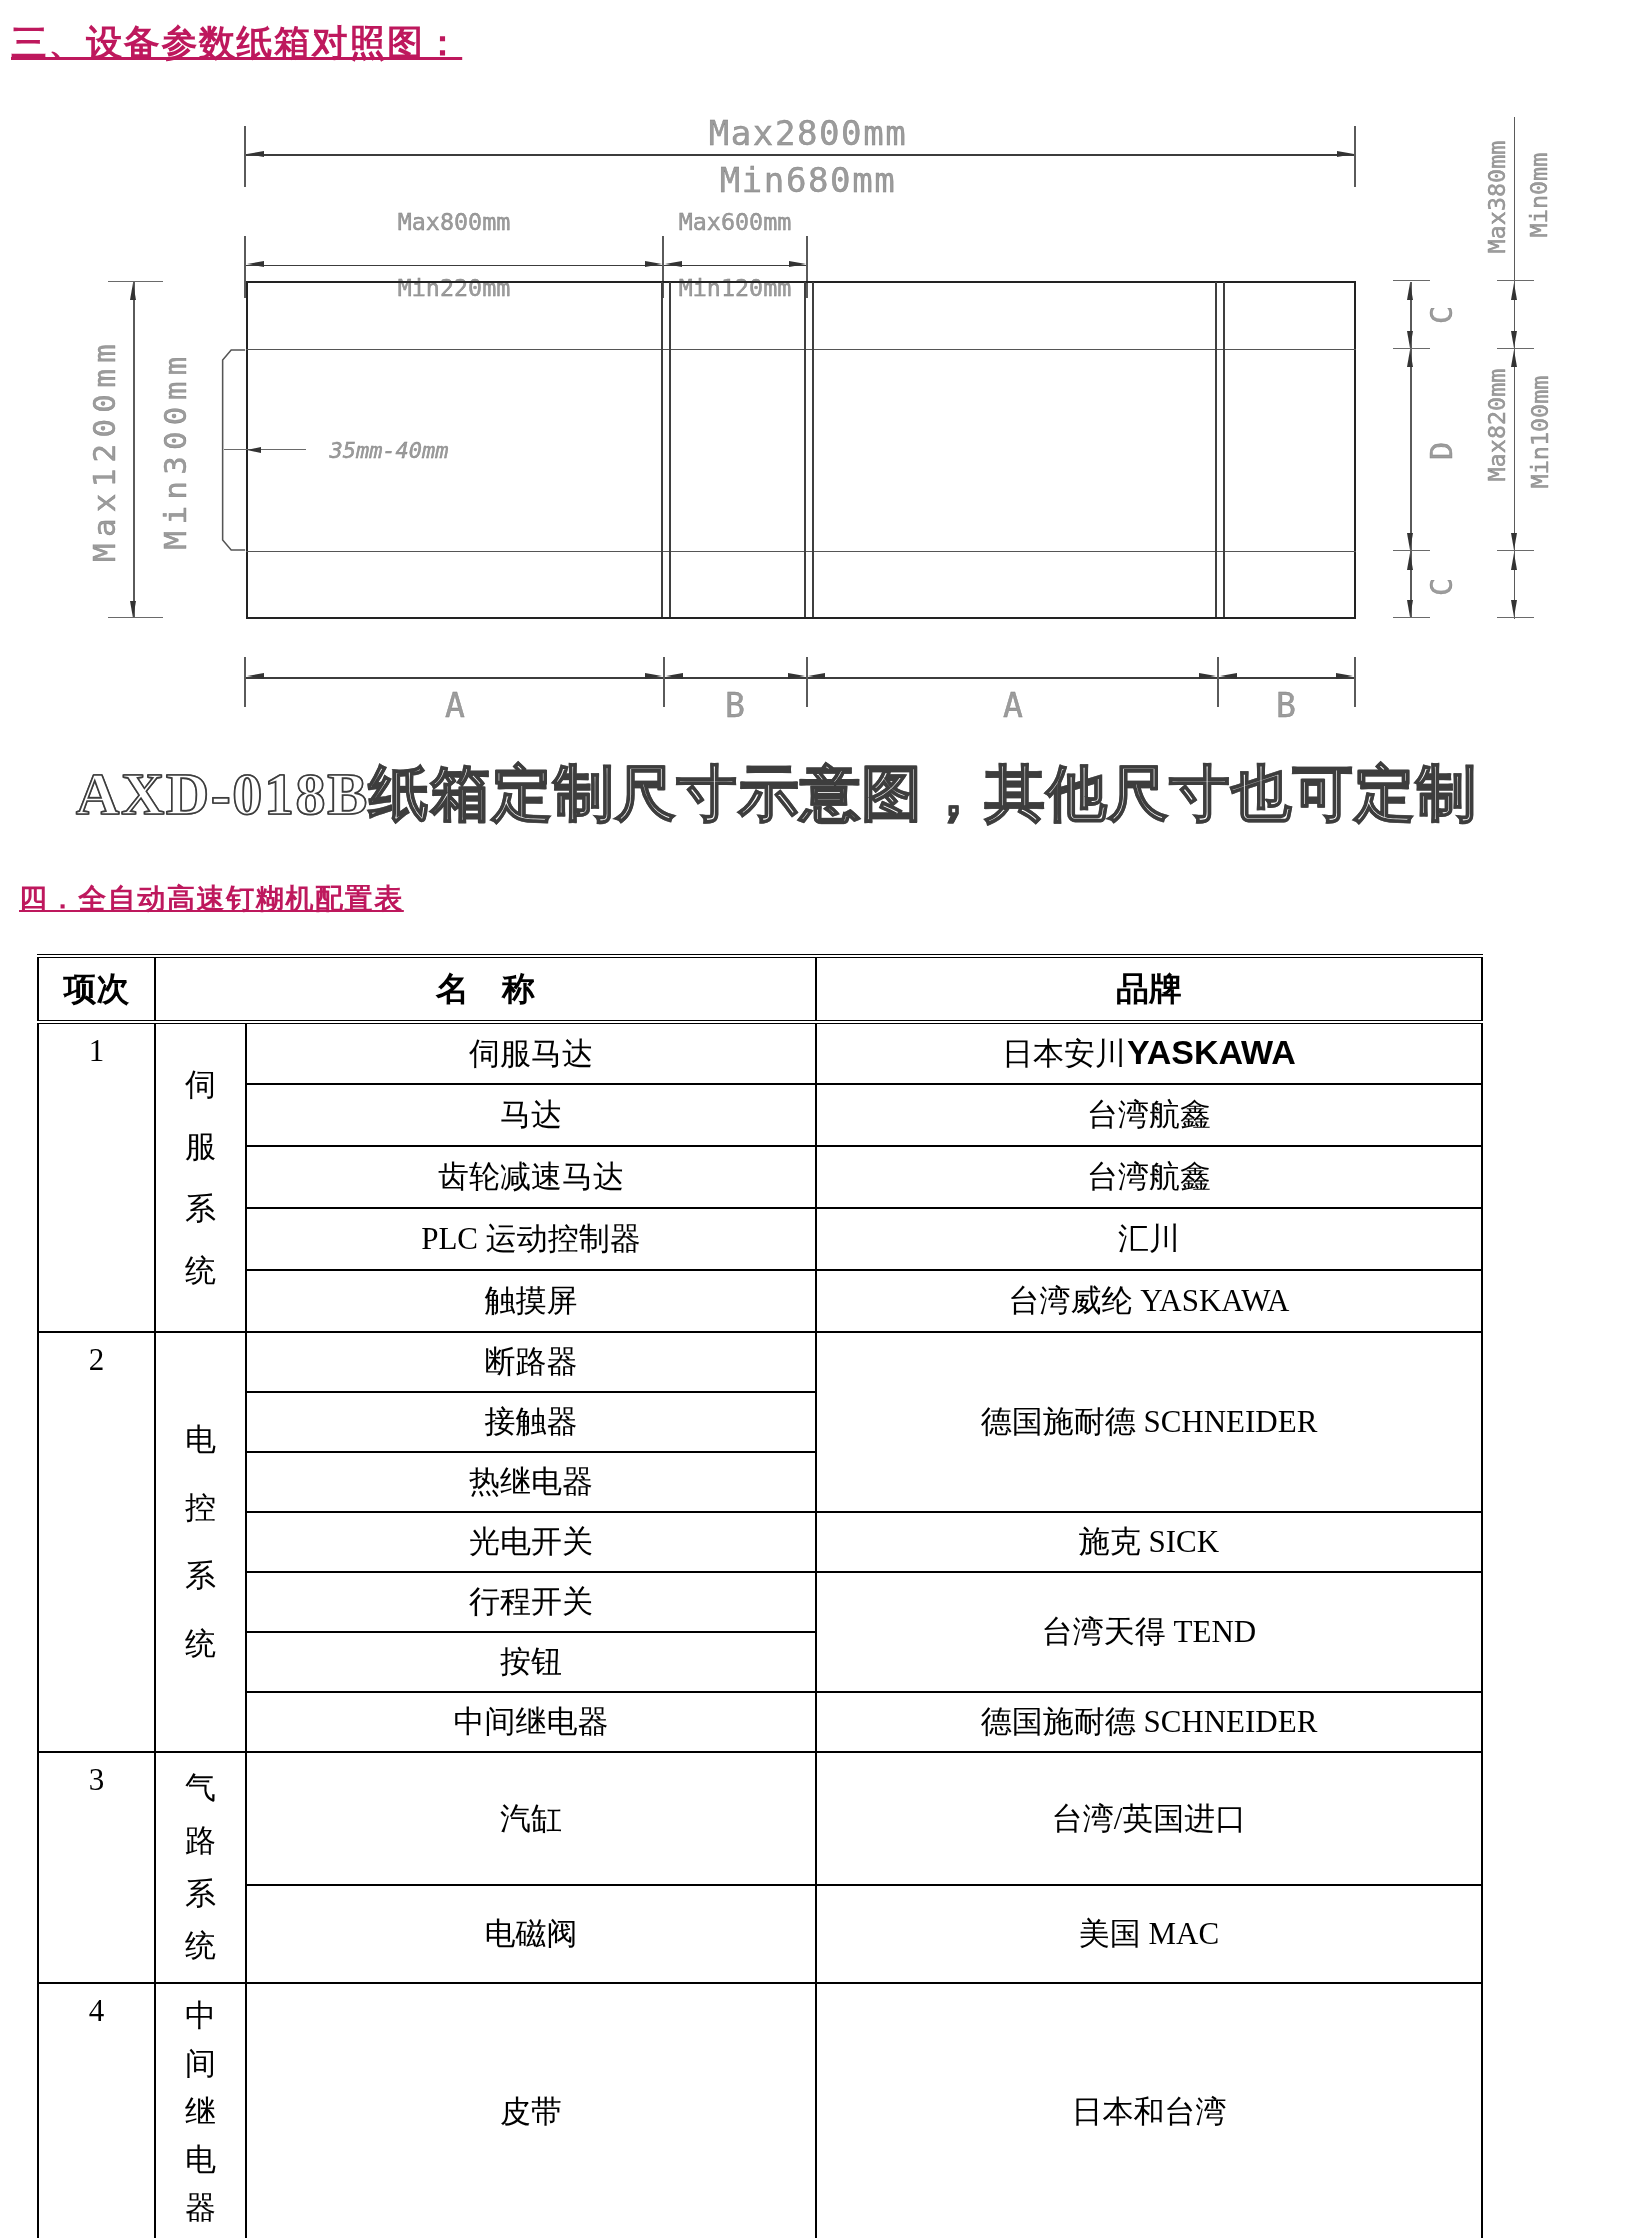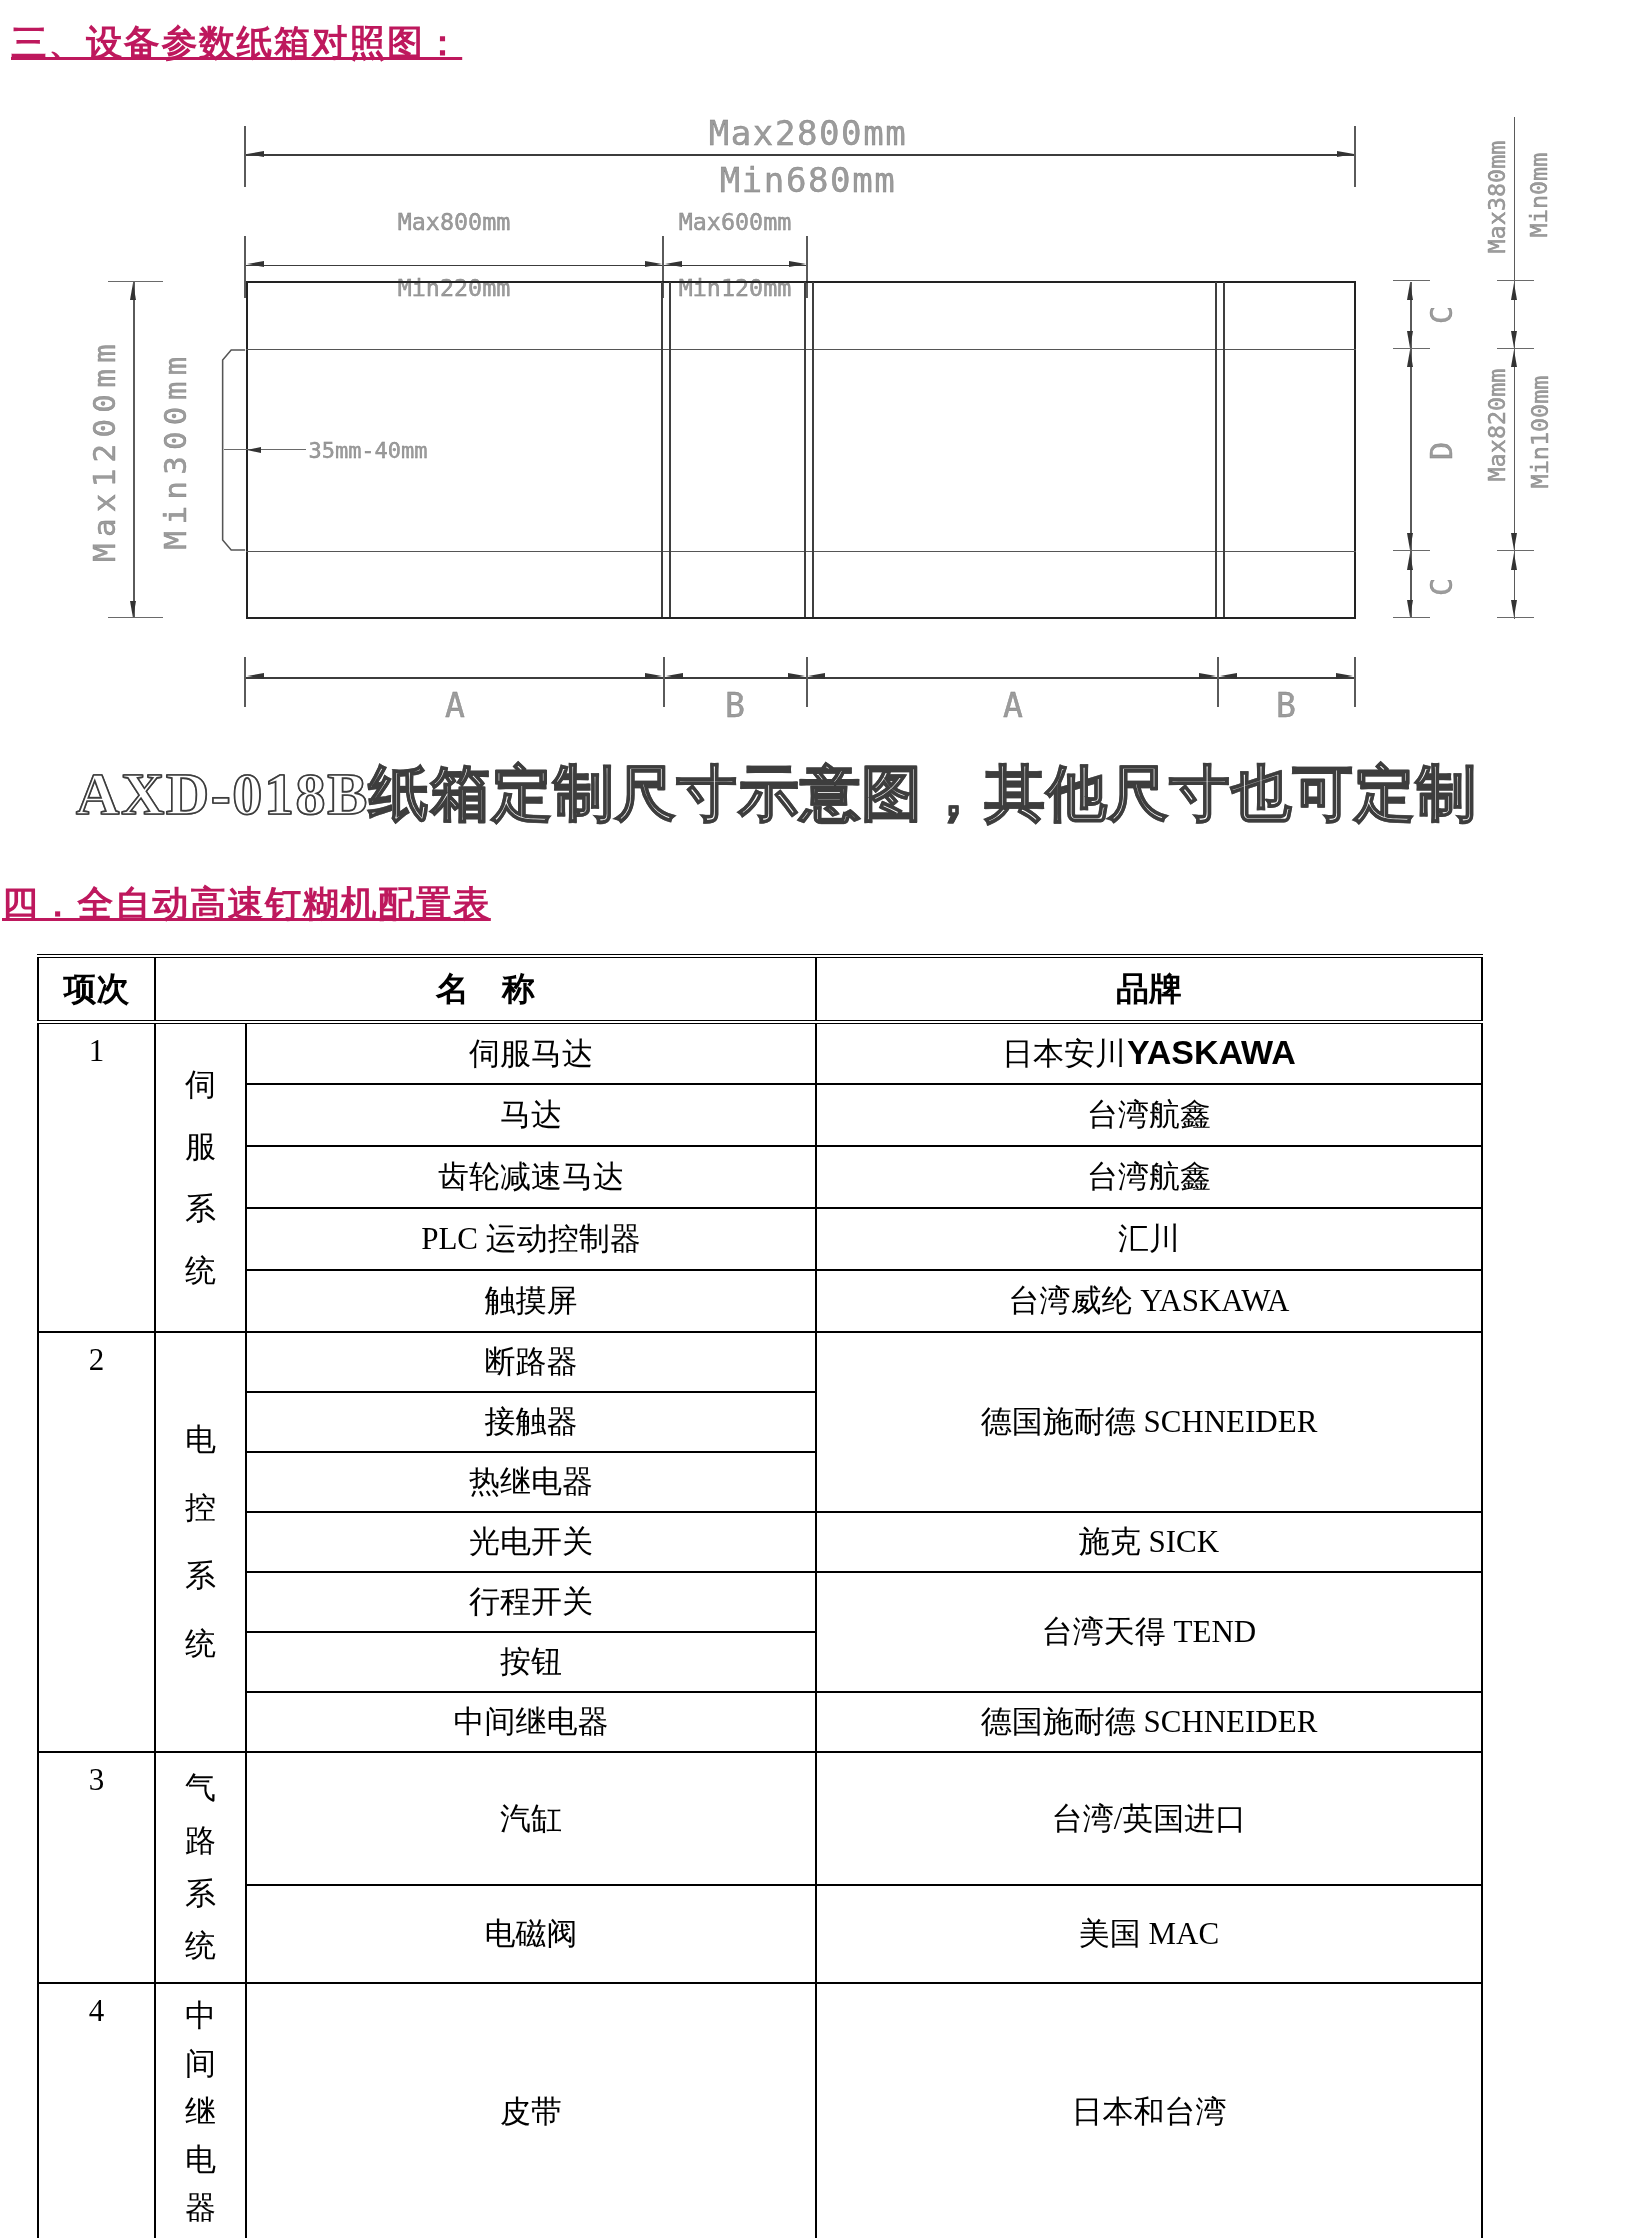--- a/index.html
+++ b/index.html
@@ -86,21 +86,21 @@
     <div class="slot" style="left:812px;top:282px;height:335px;"></div>
     <div class="slot" style="left:1215px;top:282px;height:335px;"></div>
     <div class="slot" style="left:1223px;top:282px;height:335px;"></div>
 
     <svg style="position:absolute;left:218px;top:343px;" width="31" height="214" viewBox="0 0 40 274">
       <path d="M35 8 L17 8 L6 21 L6 253 L17 266 L35 266" fill="none" stroke="#555" stroke-width="2"></path>
     </svg>
 
     <div class="hl thin" style="left:224px;top:449px;width:82px;"></div>
     <div class="al sm" style="left:247px;top:447px;"></div>
-    <span class="ctr cad f28" style="left:368px;top:450px;">35mm-40mm</span>
+    <span class="ctr cad f28" style="left:389px;top:450px;font-style:italic;">35mm-40mm</span>
 
     <div class="vt" style="left:133px;top:282px;height:336px;"></div>
     <div class="au" style="left:130px;top:283px;"></div>
     <div class="ad" style="left:130px;top:601px;"></div>
     <div class="hl thin" style="left:108px;top:281px;width:55px;"></div>
     <div class="hl thin" style="left:108px;top:617px;width:55px;"></div>
     <span class="ctr cad rot f40 ls8" style="left:104px;top:450px;">Max1200mm</span>
     <span class="ctr cad rot f40 ls8" style="left:175px;top:450px;">Min300mm</span>
 
     <div class="vt" style="left:1410px;top:282px;height:336px;"></div>
@@ -149,21 +149,21 @@
     <div class="al" style="left:1220px;top:673px;"></div>
     <div class="ar" style="left:1336px;top:673px;"></div>
     <span class="ctr cad f42" style="left:455px;top:705px;">A</span>
     <span class="ctr cad f42" style="left:735px;top:705px;">B</span>
     <span class="ctr cad f42" style="left:1013px;top:705px;">A</span>
     <span class="ctr cad f42" style="left:1286px;top:705px;">B</span>
   </div>
 
   <div class="outline-cap" style="left:76px;top:754px;">AXD-018B纸箱定制尺寸示意图，其他尺寸也可定制</div>
 
-  <div class="hblack" style="left:2px;top:880px;font-size:36px;">四．全自动高速钉糊机配置表</div>
+  <div class="hblack" style="left:19px;top:880px;font-size:28px;">四．全自动高速钉糊机配置表</div>
 
   <table class="cfg">
     <colgroup>
         <col style="width:117px">
         <col style="width:91px">
         <col style="width:570px">
         <col style="width:666px">
       </colgroup>
     <tbody>
     <tr class="rh">

